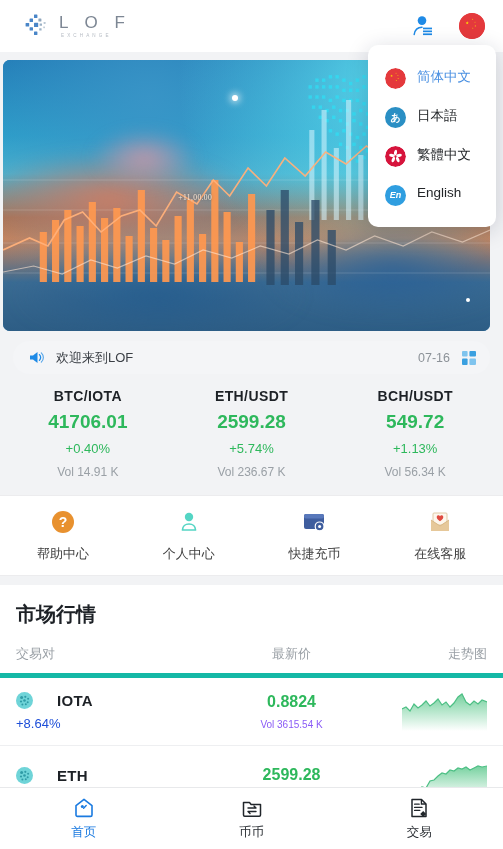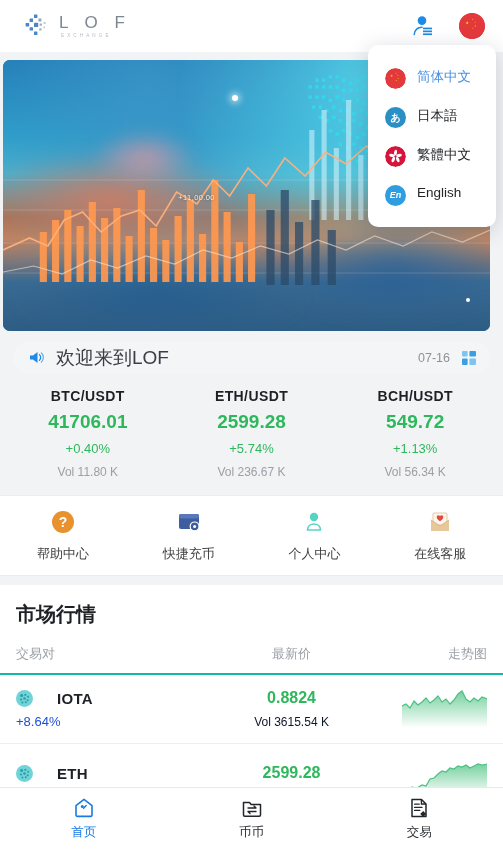--- a/index.html
+++ b/index.html
@@ -68,21 +68,21 @@
     width: 21px; height: 21px; border-radius: 50%;
     flex: 0 0 21px;
     display: flex; align-items: center; justify-content: center;
     font-size: 9px; color: #fff; font-weight: bold;
     overflow: hidden; position: relative;
   }
   .lang-label { font-size: 13.5px; color: #232629; white-space: nowrap; }
   .lang-item.active .lang-label { color: #4a90e2; }
 
   
-  .banner-wrap { padding: 8px 13px 0 3px; }
+  .banner-wrap { padding: 8px 13px 0 3px; font-family: Liberation Serif, serif; }
   .banner {
     position: relative;
     height: 271px;
     border-radius: 7px;
     overflow: hidden;
     background: #1a6fa8;
   }
   .bn-sky {
     position:absolute; inset:0;
     background:
@@ -133,21 +133,21 @@
   
   .announce-wrap { padding: 10px 13px 0 13px; }
   .announce {
     height: 33px;
     background: #f4f5f7;
     border-radius: 17px;
     display: flex; align-items: center;
     padding: 0 14px 0 16px;
   }
   .speaker { width: 15px; height: 15px; flex:0 0 15px; }
-  .announce-text { font-size: 19px; color: #3a3f45; margin-left: 12px; }
+  .announce-text { font-size: 13px; color: #3a3f45; margin-left: 12px; }
   .announce-right { margin-left:auto; display:flex; align-items:center; gap:12px; }
   .announce-date { font-size: 12.5px; color: #8c9298; }
   .grid-icon { width: 14px; height: 14px; }
 
   
   .tickers {
     display: flex;
     background: #f2f3f5;
     padding: 14px 6px 16px 6px;
   }
@@ -168,41 +168,41 @@
   .quick-item { flex:1; display:flex; flex-direction:column; align-items:center; gap:11px; cursor:pointer; }
   .q-icon { width:24px; height:24px; display:block; }
   .q-label { font-size:13px; color:#404040; }
 
   
   .market { background:#fff; margin-top: 9px; }
   .market-title { font-size:20px; font-weight:bold; color:#1d2126; padding: 16px 16px 0 16px; }
   .market-head {
     display:flex; align-items:center;
     padding: 17px 16px 10px 16px;
-    border-bottom: 2px solid #14b8a6;
+    border-bottom: 5px solid #14b8a6;
   }
   .mh { font-size:13px; color:#9aa0a6; }
   .mh.c1 { width: 42%; }
   .mh.c2 { width: 33%; text-align:center; }
   .mh.c3 { width: 25%; text-align:right; }
   .market-row {
     display:flex; align-items:center;
     padding: 14px 16px;
     border-bottom: 1px solid #eeeff1;
     min-height: 62px;
     cursor:pointer;
   }
   .mr-c1 { width: 42%; }
   .mr-sym { display:flex; align-items:center; gap:24px; }
   .coin-ico { width:17px;height:17px;flex:0 0 17px; }
   .mr-name { font-size:15px; font-weight:bold; color:#1d2126; letter-spacing:.3px; }
   .mr-chg { font-size:13px; color:#1d4ed8; margin-top:7px; }
   .mr-c2 { width: 33%; text-align:center; }
   .mr-price { font-size:16px; font-weight:bold; color:#2eb85c; }
-  .mr-vol { font-size:12px; color:#0f172a; margin-top:8px;text-align:center; }
+  .mr-vol { font-size:10px; color:#8b5cf6; margin-top:8px;text-align:center; }
   .mr-c3 { width: 25%; display:flex; justify-content:flex-end; }
   .spark { width:85px; height:38px; display:block; }
 
   
   .tabbar {
     position:absolute; left:0; bottom:0; width:503px; height:62px;
     background:#fff; border-top:1px solid #e8e9eb;
     display:flex; align-items:center; z-index:40;
   }
   .tab { flex:1; display:flex; flex-direction:column; align-items:center; gap:5px; cursor:pointer; }
@@ -520,24 +520,24 @@
             <rect x="0" y="7.4" width="5.6" height="6.6" rx="1" fill="#3aa0e0"></rect>
             <rect x="7.4" y="7.4" width="6.6" height="6.6" rx="1" fill="#7fc4ee"></rect>
           </svg>
         </span>
       </span>
     </div>
   </div>
 
   <div class="tickers">
     <div class="ticker">
-      <div class="t-pair">BTC/USDT</div>
+      <div class="t-pair">BTC/IOTA</div>
       <div class="t-price">41706.01</div>
       <div class="t-chg">+0.40%</div>
-      <div class="t-vol">Vol 11.80 K</div>
+      <div class="t-vol">Vol 14.91 K</div>
     </div>
     <div class="ticker">
       <div class="t-pair">ETH/USDT</div>
       <div class="t-price">2599.28</div>
       <div class="t-chg">+5.74%</div>
       <div class="t-vol">Vol 236.67 K</div>
     </div>
     <div class="ticker">
       <div class="t-pair">BCH/USDT</div>
       <div class="t-price">549.72</div>
@@ -548,40 +548,40 @@
 
   <div class="quick">
     <div class="quick-item">
       <span class="q-icon">
         <svg viewBox="0 0 24 24" width="24" height="24">
           <circle cx="12" cy="12" r="11" fill="#e8912f"></circle>
           <text x="12" y="17" text-anchor="middle" font-size="14" font-weight="bold" fill="#fff" font-family="Liberation Sans, sans-serif">?</text>
         </svg>
       </span>
       <span class="q-label">帮助中心</span>
+    </div>
+    <div class="quick-item">
+      <span class="q-icon">
+        <svg viewBox="0 0 24 24" width="24" height="24">
+          <circle cx="12" cy="7" r="4.2" fill="#54d5c4"></circle>
+          <path d="M5.5 20c0-3.6 2.9-6 6.5-6s6.5 2.4 6.5 6z" fill="none" stroke="#54d5c4" stroke-width="1.7" stroke-linejoin="round"></path>
+        </svg>
+      </span>
+      <span class="q-label">个人中心</span>
     </div>
     <div class="quick-item">
       <span class="q-icon">
         <svg viewBox="0 0 24 24" width="24" height="24">
           <rect x="2" y="4" width="20" height="15" rx="2" fill="#3e5d9e"></rect>
           <rect x="2" y="4" width="20" height="4.4" rx="2" fill="#5878bb"></rect>
           <circle cx="17.6" cy="16.4" r="4.4" fill="#3e5d9e" stroke="#fff" stroke-width="1.2"></circle>
           <circle cx="17.6" cy="16.4" r="1.5" fill="#fff"></circle>
         </svg>
       </span>
       <span class="q-label">快捷充币</span>
-    </div>
-    <div class="quick-item">
-      <span class="q-icon">
-        <svg viewBox="0 0 24 24" width="24" height="24">
-          <circle cx="12" cy="7" r="4.2" fill="#54d5c4"></circle>
-          <path d="M5.5 20c0-3.6 2.9-6 6.5-6s6.5 2.4 6.5 6z" fill="none" stroke="#54d5c4" stroke-width="1.7" stroke-linejoin="round"></path>
-        </svg>
-      </span>
-      <span class="q-label">个人中心</span>
     </div>
     <div class="quick-item">
       <span class="q-icon">
         <svg viewBox="0 0 24 24" width="24" height="24">
           <rect x="5" y="3" width="14" height="12" rx="1" fill="#fdf6ec" stroke="#e0c9a6" stroke-width="1"></rect>
           <path d="M12 6.2c.9-1.5 3.3-.9 3.3 1 0 1.7-2.1 3.1-3.3 4-1.2-.9-3.3-2.3-3.3-4 0-1.9 2.4-2.5 3.3-1z" fill="#e04a3f"></path>
           <path d="M3 10l9 6 9-6v11H3z" fill="#e6c89a"></path>
           <path d="M3 10l9 6 9-6" fill="none" stroke="#d8b884" stroke-width="1"></path>
         </svg>
       </span>

